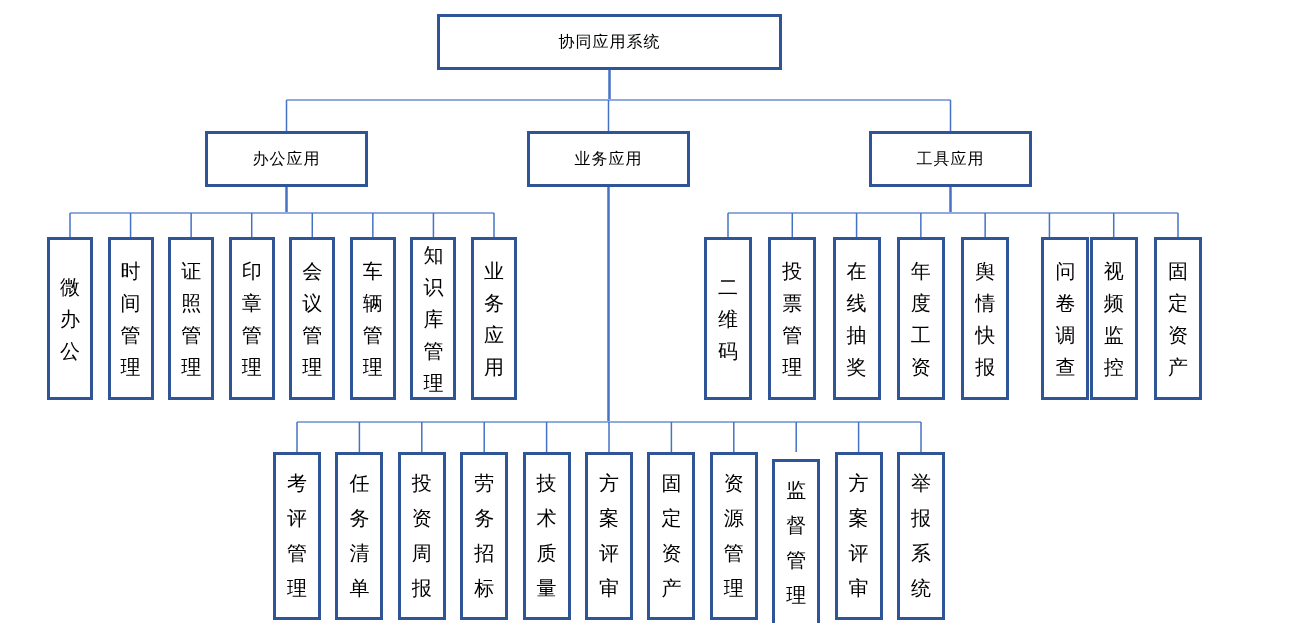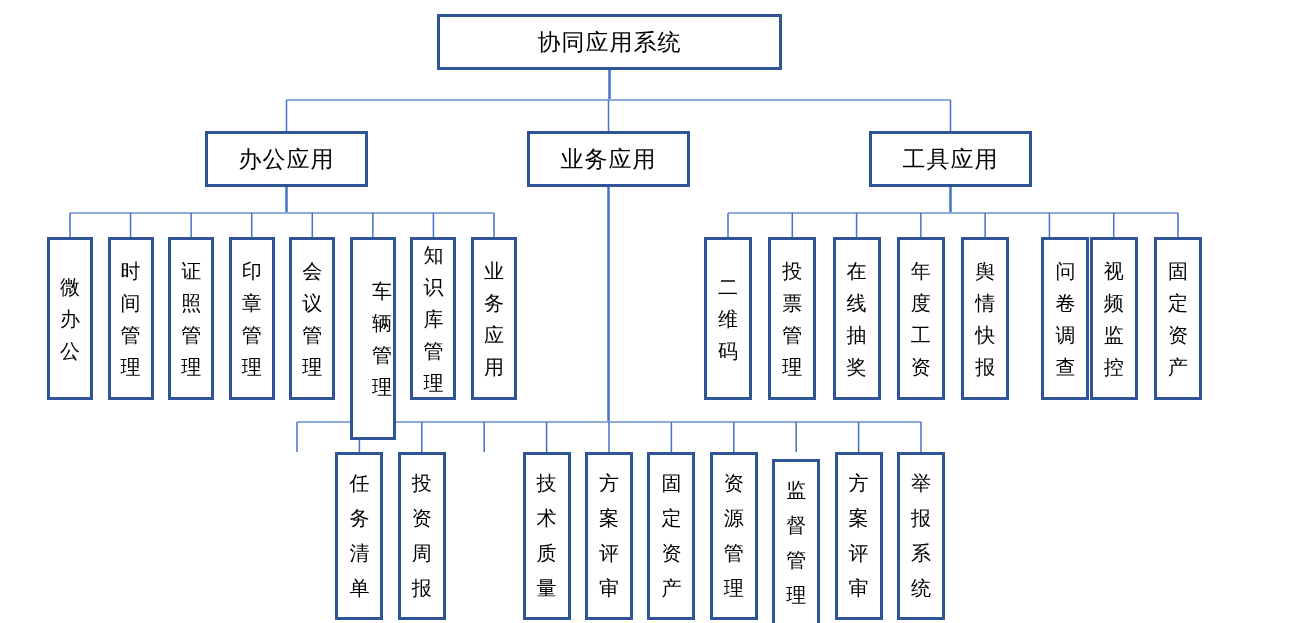--- a/index.html
+++ b/index.html
@@ -15,21 +15,21 @@
     position:absolute;
     box-sizing:border-box;
     background:#fff;
     border:3px solid #2F5597;
     display:flex;
     align-items:center;
     justify-content:center;
     color:#000;
   }
   .hlabel{
-    font-size:23px;
+    font-size:16px;
     letter-spacing:1px;
     white-space:nowrap;
   }
   .vtext{
     display:block;
     width:1.08em;
     font-size:20px;
     word-break:break-all;
     text-align:center;
     line-height:32px;
@@ -104,21 +104,21 @@
     </div>
     <div class="node child " style="left: 168.143px; top: 237px; width: 46px; height: 163px;">
       <span class="vtext">证照管理</span>
     </div>
     <div class="node child " style="left: 228.714px; top: 237px; width: 46px; height: 163px; justify-content: center;">
       <span class="vtext">印章管理</span>
     </div>
     <div class="node child " style="left: 289.286px; top: 237px; width: 46px; height: 163px;">
       <span class="vtext">会议管理</span>
     </div>
-    <div class="node child " style="left: 349.857px; top: 237px; width: 46px; height: 203px; justify-content: flex-end;">
+    <div class="node child " style="left: 349.857px; top: 237px; width: 46px; height: 163px;">
       <span class="vtext">车辆管理</span>
     </div>
     <div class="node child " style="left: 410.429px; top: 237px; width: 46px; height: 163px;">
       <span class="vtext">知识库管理</span>
     </div>
     <div class="node child " style="left: 471px; top: 237px; width: 46px; height: 163px;">
       <span class="vtext">业务应用</span>
     </div>
     <div class="node child " style="left: 704px; top: 237px; width: 48px; height: 163px;">
       <span class="vtext">二维码</span>
@@ -137,25 +137,31 @@
     </div>
     <div class="node child " style="left: 1025.43px; top: 237px; width: 48px; height: 163px; margin-left: 16px;">
       <span class="vtext">问卷调查</span>
     </div>
     <div class="node child " style="left: 1089.71px; top: 237px; width: 48px; height: 163px;">
       <span class="vtext">视频监控</span>
     </div>
     <div class="node child " style="left: 1154px; top: 237px; width: 48px; height: 163px;">
       <span class="vtext">固定资产</span>
     </div>
+    <div class="node child row-bottom" style="left: 273px; top: 452px; width: 48px; height: 168px;">
+      <span class="vtext">考评管理</span>
+    </div>
     <div class="node child row-bottom" style="left: 335.4px; top: 452px; width: 48px; height: 168px;">
       <span class="vtext">任务清单</span>
     </div>
     <div class="node child row-bottom" style="left: 397.8px; top: 452px; width: 48px; height: 168px;">
       <span class="vtext">投资周报</span>
+    </div>
+    <div class="node child row-bottom" style="left: 460.2px; top: 452px; width: 48px; height: 168px;">
+      <span class="vtext">劳务招标</span>
     </div>
     <div class="node child row-bottom" style="left: 522.6px; top: 452px; width: 48px; height: 168px;">
       <span class="vtext">技术质量</span>
     </div>
     <div class="node child row-bottom" style="left: 585px; top: 452px; width: 48px; height: 168px;">
       <span class="vtext">方案评审</span>
     </div>
     <div class="node child row-bottom" style="left: 647.4px; top: 452px; width: 48px; height: 168px;">
       <span class="vtext">固定资产</span>
     </div>

